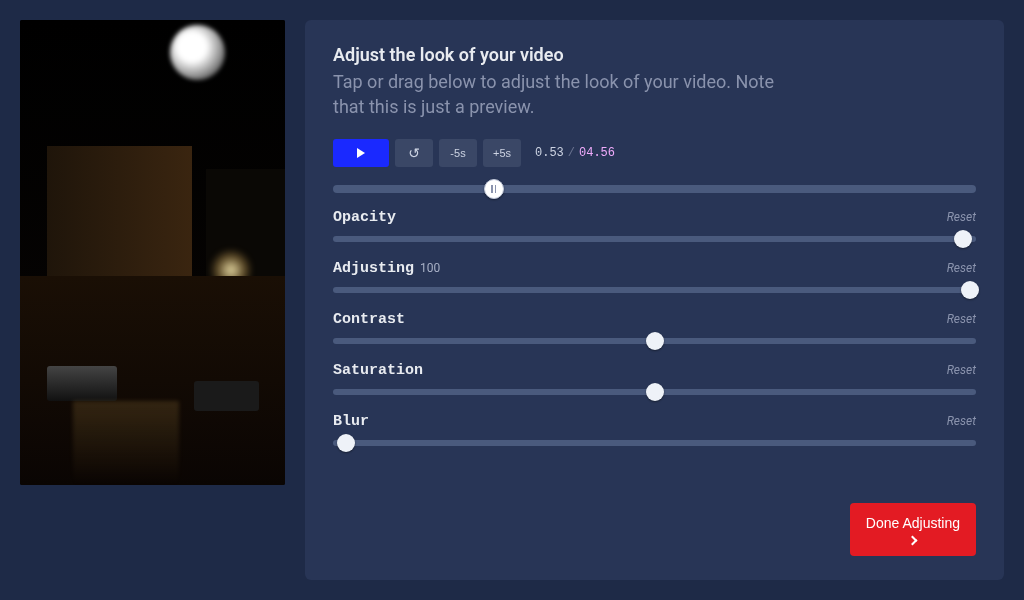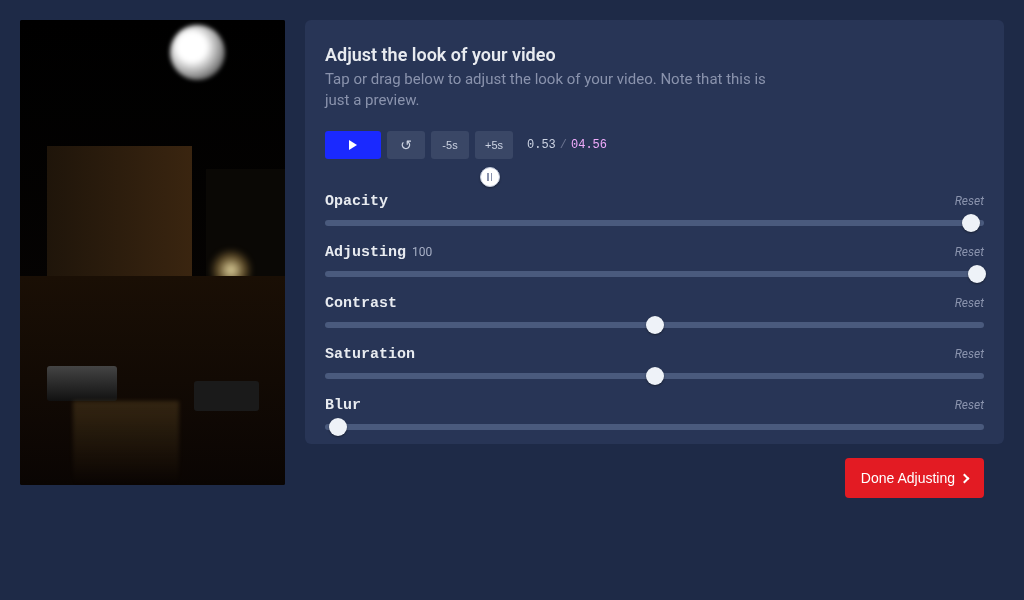--- a/index.html
+++ b/index.html
@@ -36,35 +36,35 @@
     .car { position: absolute; bottom: 18%; background: #1a1a1a; border-radius: 3px; }
     .c1 { left: 10%; width: 70px; height: 35px; background: linear-gradient(180deg, #444 0%, #111 100%); }
     .c2 { right: 10%; width: 65px; height: 30px; bottom: 16%; }
     .mural { position: absolute; bottom: 25%; left: 0; width: 55px; height: 60px; background: linear-gradient(45deg, #1a4a7a 0%, #2a6a9a 30%, #4aaa4a 60%, #aa4a8a 100%); opacity: 0.6; filter: blur(1px); }
     .reflect { position: absolute; bottom: 0; left: 20%; width: 40%; height: 18%; background: linear-gradient(180deg, rgba(255,200,100,0.15) 0%, transparent 100%); filter: blur(2px); }
 
     .panel {
       flex: 1;
       background: #283556;
       border-radius: 6px;
-      padding: 24px 20px;
+      padding: 24px 28px;
       display: flex;
       flex-direction: column;
-      height: 424px;
+      height: 560px;
     }
 
     .panel-title {
       color: #e8ebf0;
       font-size: 18px;
       font-weight: 600;
       margin-bottom: 4px;
     }
     .panel-subtitle {
       color: #8a93ad;
-      font-size: 15px;
+      font-size: 18px;
       line-height: 1.4;
       max-width: 460px;
       margin-bottom: 20px;
     }
 
     .transport {
       display: flex;
       align-items: center;
       gap: 6px;
       margin-bottom: 18px;
@@ -170,20 +170,21 @@
       color: #fff;
       border: none;
       border-radius: 4px;
       padding: 12px 16px;
       font-size: 14px;
       font-weight: 500;
       display: inline-flex;
       align-items: center;
       gap: 6px;
       cursor: pointer;
+      flex-direction: column;
     }
     .chev {
       width: 7px; height: 7px;
       border-right: 2px solid #fff;
       border-bottom: 2px solid #fff;
       transform: rotate(-45deg);
     }
   </style>
 </head>
 <body>

